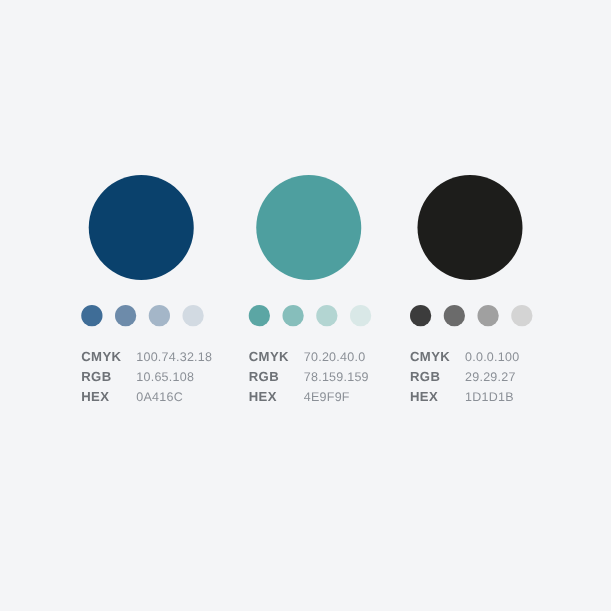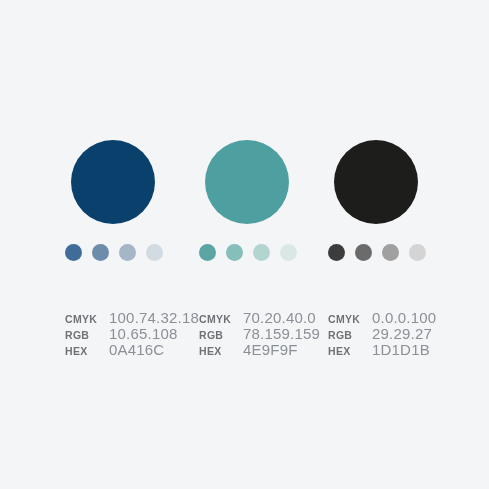--- a/index.html
+++ b/index.html
@@ -56,42 +56,42 @@
     margin-left: 4px;
   }
   .tint-dot {
     width: 17px;
     height: 17px;
     border-radius: 50%;
     margin-right: 10px;
   }
 
   .spec-table {
-    margin-top: 48px;
+    margin-top: 19px;
     margin-left: 4px;
     display: flex;
     flex-direction: column;
     justify-content: space-between;
   }
   .spec-row {
     display: flex;
     flex-direction: row;
     align-items: baseline;
     height: 16px;
   }
   .spec-label {
     font-size: 10.5px;
     font-weight: bold;
     color: #6e7277;
     letter-spacing: 0.3px;
     width: 44px;
     flex: 0 0 44px;
   }
   .spec-value {
-    font-size: 15px;
+    font-size: 10px;
     font-weight: normal;
     color: #8b9097;
     letter-spacing: 0.2px;
     white-space: nowrap;
   }
 </style>
 </head>
 <body style="background: rgb(244, 245, 247);">
 
 <div class="canvas" style="background: rgb(244, 245, 247);">

